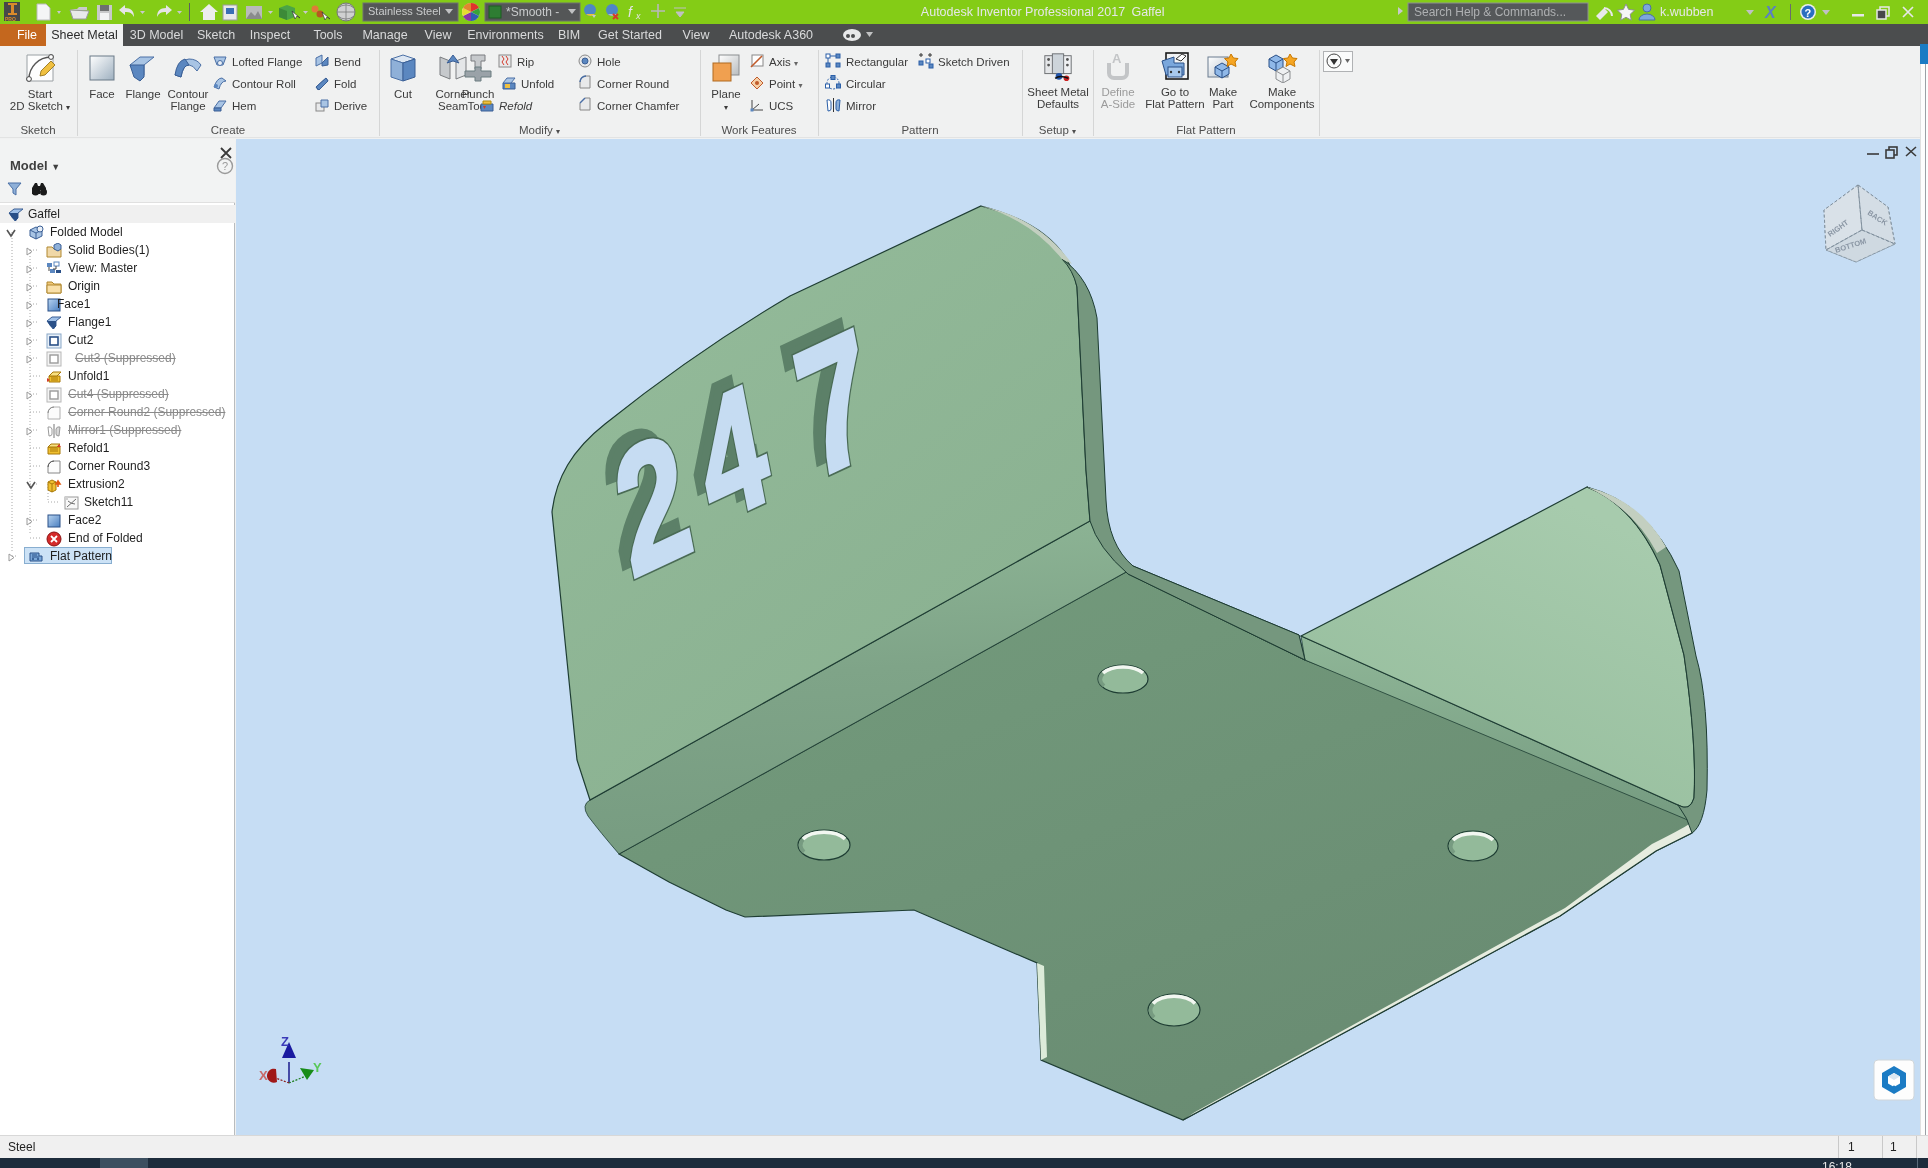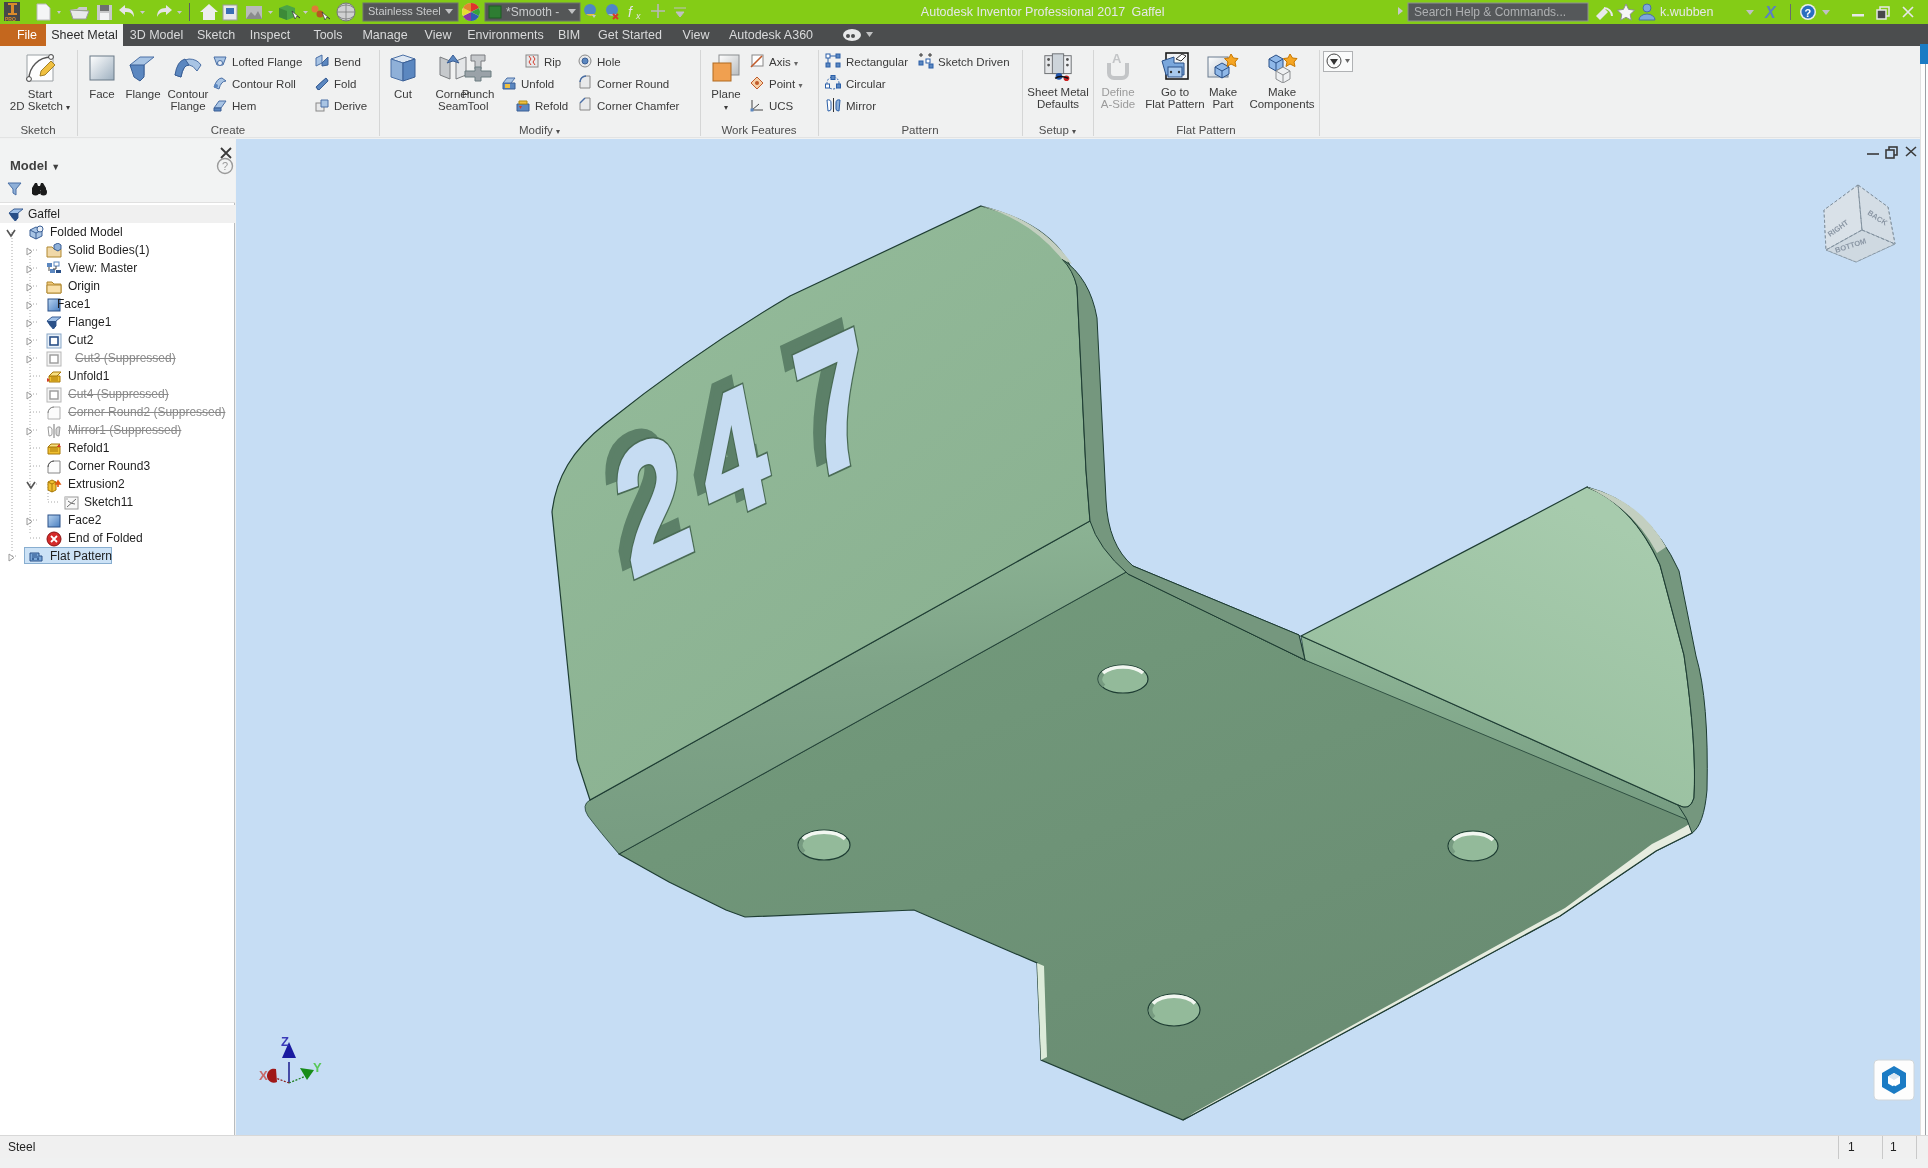--- a/index.html
+++ b/index.html
@@ -248,30 +248,30 @@
       </svg>
       <div>Corner<br>Seam</div>
     </div>
     <div class="bigbtn" style="left:456px;width:44px;">
       <svg width="34" height="34" viewBox="0 0 34 34">
         <path d="M10 4 h14 v6 h-4 v8 h-6 v-8 h-4 z" fill="#c6c9cc" stroke="#7a7d80"></path>
         <path d="M4 20 h10 v-4 h6 v4 h10 v6 h-10 v4 h-6 v-4 h-10 z" fill="#9aa2a8" stroke="#6a7d80"></path>
       </svg>
       <div>Punch<br>Tool</div>
     </div>
-    <div class="smallrow" style="left:524px;top:7px;"><svg width="16" height="16">
+    <div class="smallrow" style="left:497px;top:7px;"><svg width="16" height="16">
           <rect x="2" y="2" width="12" height="12" fill="#e8e9ea" stroke="#888"></rect>
           <path d="M5 3 l2 3 l-2 3 l2 3 M9 3 l2 3 l-2 3 l2 3" stroke="#d43a2a" fill="none"></path>
         </svg>Rip</div>
     <div class="smallrow" style="left:501px;top:29px;"><svg width="16" height="16">
           <path d="M2 8 h12 v6 h-12 z" fill="#5b87c0" stroke="#3a5f95"></path>
           <path d="M2 8 l4 -5 h8 l-4 5 z" fill="#a8c4e4" stroke="#4a6fa5"></path>
           <rect x="4" y="9" width="5" height="4" fill="#f0c040"></rect>
         </svg>Unfold</div>
-    <div class="smallrow" style="left:515px;top:51px;"><svg width="16" height="16">
+    <div class="smallrow" style="left:479px;top:51px;font-style:italic;"><svg width="16" height="16">
           <path d="M2 7 h12 v7 h-12 z" fill="#5b87c0" stroke="#3a5f95"></path>
           <path d="M4 4 h8 v3 h-8 z" fill="#f0c040" stroke="#b08a10"></path>
           <path d="M4 9 l3 0 l-1.5 3 z" fill="#d43a2a"></path>
         </svg>Refold</div>
     <div class="smallrow" style="left:577px;top:7px;"><svg width="16" height="16">
           <circle cx="8" cy="8" r="6" fill="#e8e9ea" stroke="#888"></circle>
           <circle cx="8" cy="8" r="3" fill="#5b87c0" stroke="#3a5f95"></circle>
         </svg>Hole</div>
     <div class="smallrow" style="left:577px;top:29px;"><svg width="16" height="16">
           <path d="M3 13 v-6 a6 6 0 0 1 6 -6 h4 v12 z" fill="#e8e9ea" stroke="#888"></path>
@@ -788,13 +788,18 @@
   <div id="rightstrip"></div>
   <div id="rightline"></div>
   <div id="statusbar">
       <span style="position:absolute;left:8px;top:4px;">Steel</span>
     <span style="position:absolute;left:1838px;top:0;width:1px;height:23px;background:#c9c9c9;"></span>
     <span style="position:absolute;left:1882px;top:0;width:1px;height:23px;background:#c9c9c9;"></span>
     <span style="position:absolute;left:1916px;top:0;width:1px;height:23px;background:#c9c9c9;"></span>
     <span style="position:absolute;left:1848px;top:4px;">1</span>
     <span style="position:absolute;left:1890px;top:4px;">1</span>
   </div>
+  <div id="taskbar">
+    <span style="position:absolute;left:100px;top:0;width:48px;height:10px;background:#3c4f60;"></span>
+    <span style="position:absolute;left:1822px;top:2px;color:#e8e8e8;font-size:12px;">16:18</span>
+    <span style="position:absolute;left:1917px;top:0;width:1px;height:10px;background:#5a6a7a;"></span>
+  </div>
 </div>
 
 </body></html>

